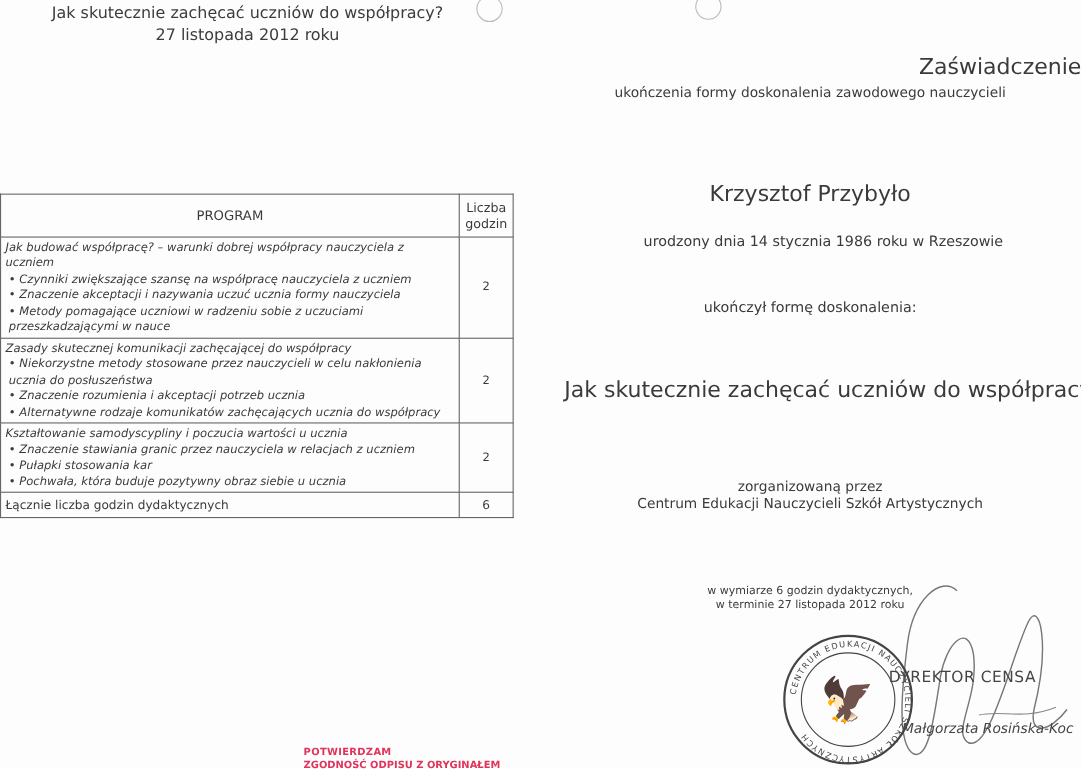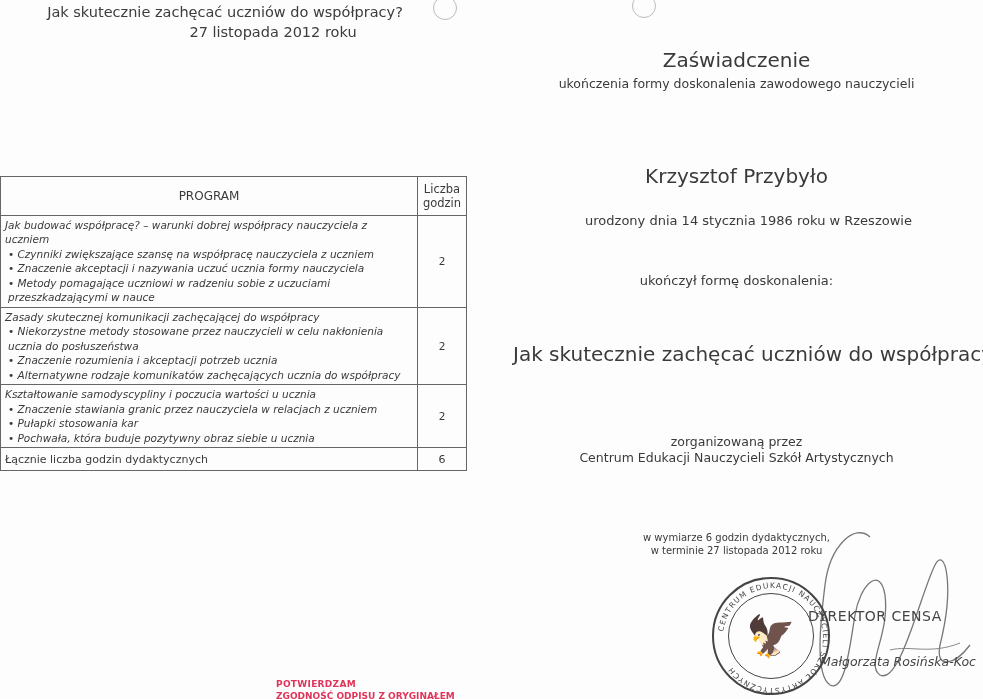--- a/index.html
+++ b/index.html
@@ -6,40 +6,40 @@
     body {
       width: 983px; height: 699px; overflow: hidden; position: relative;
       background: #fdfdfd; color: #3a3a3a;
       font-family: "DejaVu Sans", "Liberation Sans", sans-serif;
     }
     .abs { position: absolute; }
     .center { text-align: center; }
 
     
     #left-title { left: 0; width: 450px; top: 4px; font-size: 14.5px; color: #3c3c3c; }
-    #left-date { left: 0; width: 450px; top: 24px; font-size: 14.5px; color: #3c3c3c; padding-left: 48px; }
+    #left-date { left: 0; width: 450px; top: 24px; font-size: 14.5px; color: #3c3c3c; }
 
     #program-table {
       left: 0; top: 176px; width: 467px;
       border-collapse: collapse; font-size: 10.5px; color: #3a3a3a; padding-left: 27px;
     }
     #program-table td, #program-table th {
       border: 1px solid #666; padding: 2px 4px; vertical-align: middle;
     }
     #program-table th { font-weight: normal; font-size: 12px; height: 34px; }
     #program-table th.hours-head { font-size: 11.5px; line-height: 1.25; width: 40px; }
     #program-table td.topic { font-style: italic; line-height: 1.38; height: auto; }
     #program-table td.hours { text-align: center; width: 40px; }
     #program-table tr.total td { font-style: normal; font-size: 11px; height: 18px; }
     .bullet { display: block; padding-left: 3px; }
 
     .hole { border: 1.5px solid #bbb; border-radius: 50%; width: 22px; height: 22px; }
 
     
-    #cert-title { left: 490px; width: 493px; top: 48px; font-size: 20px; color: #3a3a3a; }
+    #cert-title { left: 490px; width: 493px; top: 48px; font-size: 20px; color: #3a3a3a; text-align: right; }
     #cert-subtitle { left: 490px; width: 493px; top: 76px; font-size: 12.5px; }
     #cert-name { left: 490px; width: 493px; top: 164px; font-size: 20px; }
     #cert-born { left: 502px; width: 493px; top: 213px; font-size: 13px; }
     #cert-completed { left: 490px; width: 493px; top: 273px; font-size: 13px; }
     #cert-course { left: 513px; top: 342px; font-size: 20px; white-space: nowrap; }
     #cert-org { left: 490px; width: 493px; top: 434px; font-size: 12.5px; line-height: 1.3; }
     #cert-scope { left: 490px; width: 493px; top: 531px; font-size: 10px; line-height: 1.3; }
 
     #stamp {
       left: 712px; top: 577px; width: 118px; height: 118px; border-radius: 50%;

